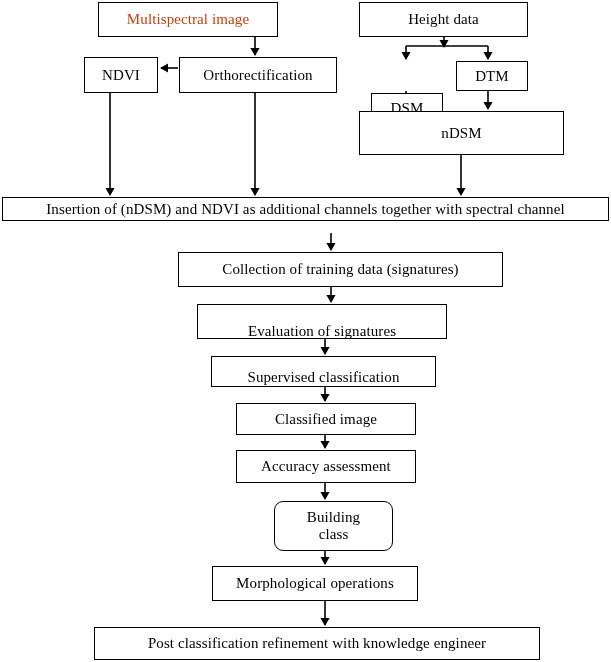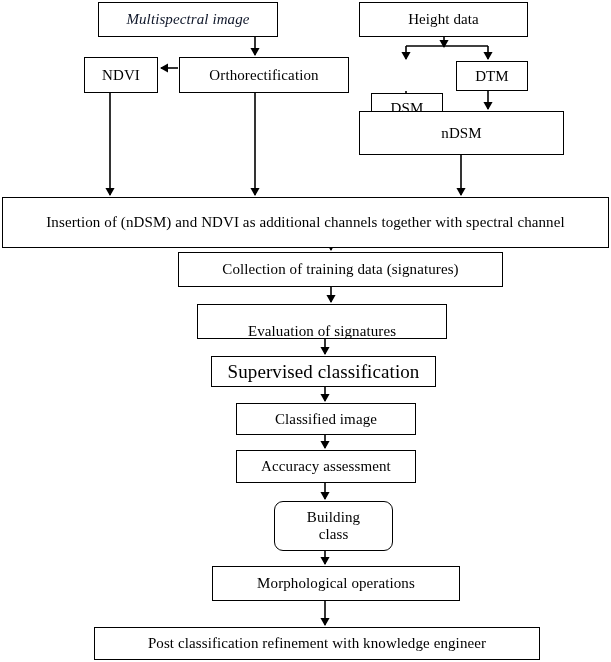--- a/index.html
+++ b/index.html
@@ -73,31 +73,31 @@
         <path d="M 331,287 L 331,302" fill="none" stroke="#000000" stroke-width="1.6" marker-end="url(#arrowhead)"></path>
         <path d="M 325,339 L 325,354" fill="none" stroke="#000000" stroke-width="1.6" marker-end="url(#arrowhead)"></path>
         <path d="M 325,387 L 325,401" fill="none" stroke="#000000" stroke-width="1.6" marker-end="url(#arrowhead)"></path>
         <path d="M 325,435 L 325,448" fill="none" stroke="#000000" stroke-width="1.6" marker-end="url(#arrowhead)"></path>
         <path d="M 325,483 L 325,499" fill="none" stroke="#000000" stroke-width="1.6" marker-end="url(#arrowhead)"></path>
         <path d="M 325,551 L 325,564" fill="none" stroke="#000000" stroke-width="1.6" marker-end="url(#arrowhead)"></path>
         <path d="M 325,601 L 325,625" fill="none" stroke="#000000" stroke-width="1.6" marker-end="url(#arrowhead)"></path>
       </g>
   </svg>
   <div id="nodes-layer">
-      <div class="node" style="left: 98px; top: 2px; width: 180px; height: 35px; font-size: 15px; border-color: rgb(0, 0, 0);"><span class="node-label" style="color: #0f172a; font-style: italic;">Multispectral image</span></div>
+      <div class="node" style="left: 98px; top: 2px; width: 180px; height: 35px; font-size: 15px; border-color: rgb(0, 0, 0);"><span class="node-label" style="color: #c2410c;">Multispectral image</span></div>
       <div class="node" style="left: 359px; top: 2px; width: 169px; height: 35px; font-size: 15px; border-color: rgb(0, 0, 0);"><span class="node-label" style="color: rgb(0, 0, 0);">Height data</span></div>
       <div class="node" style="left: 84px; top: 57px; width: 74px; height: 36px; font-size: 15px; border-color: rgb(0, 0, 0);"><span class="node-label" style="color: rgb(0, 0, 0);">NDVI</span></div>
-      <div class="node" style="left: 179px; top: 57px; width: 170px; height: 36px; font-size: 15px; border-color: rgb(0, 0, 0);"><span class="node-label" style="color: rgb(0, 0, 0);">Orthorectification</span></div>
+      <div class="node" style="left: 179px; top: 57px; width: 158px; height: 36px; font-size: 15px; border-color: rgb(0, 0, 0);"><span class="node-label" style="color: rgb(0, 0, 0);">Orthorectification</span></div>
       <div class="node" style="left: 371px; top: 61px; width: 72px; height: 30px; font-size: 15px; border-color: rgb(0, 0, 0); margin-top: 32px;"><span class="node-label" style="color: rgb(0, 0, 0);">DSM</span></div>
       <div class="node" style="left: 456px; top: 61px; width: 72px; height: 30px; font-size: 15px; border-color: rgb(0, 0, 0);"><span class="node-label" style="color: rgb(0, 0, 0);">DTM</span></div>
       <div class="node" style="left: 359px; top: 111px; width: 205px; height: 44px; font-size: 15px; border-color: rgb(0, 0, 0);"><span class="node-label" style="color: rgb(0, 0, 0);">nDSM</span></div>
-      <div class="node" style="left: 2px; top: 197px; width: 607px; height: 51px; font-size: 15px; border-color: rgb(0, 0, 0);"><span class="node-label" style="color: rgb(0, 0, 0);">Insertion of  (nDSM) and NDVI as additional channels together with spectral channel</span></div>
+      <div class="node" style="left: 2px; top: 197px; width: 607px; height: 24px; font-size: 15px; border-color: rgb(0, 0, 0);"><span class="node-label" style="color: rgb(0, 0, 0);">Insertion of  (nDSM) and NDVI as additional channels together with spectral channel</span></div>
       <div class="node" style="left: 178px; top: 252px; width: 325px; height: 35px; font-size: 15px; border-color: rgb(0, 0, 0);"><span class="node-label" style="color: rgb(0, 0, 0);">Collection of training data (signatures)</span></div>
       <div class="node" style="left: 197px; top: 304px; width: 250px; height: 35px; font-size: 15px; border-color: rgb(0, 0, 0);"><span class="node-label" style="color: rgb(0, 0, 0); margin-top: 20px;">Evaluation of signatures</span></div>
-      <div class="node" style="left: 211px; top: 356px; width: 225px; height: 31px; font-size: 19px; border-color: rgb(0, 0, 0);"><span class="node-label" style="color: rgb(0, 0, 0);">Supervised classification</span></div>
+      <div class="node" style="left: 211px; top: 356px; width: 225px; height: 31px; font-size: 15px; border-color: rgb(0, 0, 0); align-items: flex-end;"><span class="node-label" style="color: rgb(0, 0, 0);">Supervised classification</span></div>
       <div class="node" style="left: 236px; top: 403px; width: 180px; height: 32px; font-size: 15px; border-color: rgb(0, 0, 0);"><span class="node-label" style="color: rgb(0, 0, 0);">Classified image</span></div>
       <div class="node" style="left: 236px; top: 450px; width: 180px; height: 33px; font-size: 15px; border-color: rgb(0, 0, 0);"><span class="node-label" style="color: rgb(0, 0, 0);">Accuracy assessment</span></div>
       <div class="node" style="left: 274px; top: 501px; width: 119px; height: 50px; font-size: 15px; border-color: rgb(0, 0, 0); border-radius: 9px;"><span class="node-label" style="color: rgb(0, 0, 0);">Building
 class</span></div>
-      <div class="node" style="left: 212px; top: 566px; width: 248px; height: 35px; font-size: 15px; border-color: rgb(0, 0, 0);"><span class="node-label" style="color: rgb(0, 0, 0);">Morphological operations</span></div>
+      <div class="node" style="left: 212px; top: 566px; width: 206px; height: 35px; font-size: 15px; border-color: rgb(0, 0, 0);"><span class="node-label" style="color: rgb(0, 0, 0);">Morphological operations</span></div>
       <div class="node" style="left: 94px; top: 627px; width: 446px; height: 33px; font-size: 15px; border-color: rgb(0, 0, 0);"><span class="node-label" style="color: rgb(0, 0, 0);">Post classification refinement with knowledge engineer</span></div>
     </div>
 </div>
 
 </body></html>

